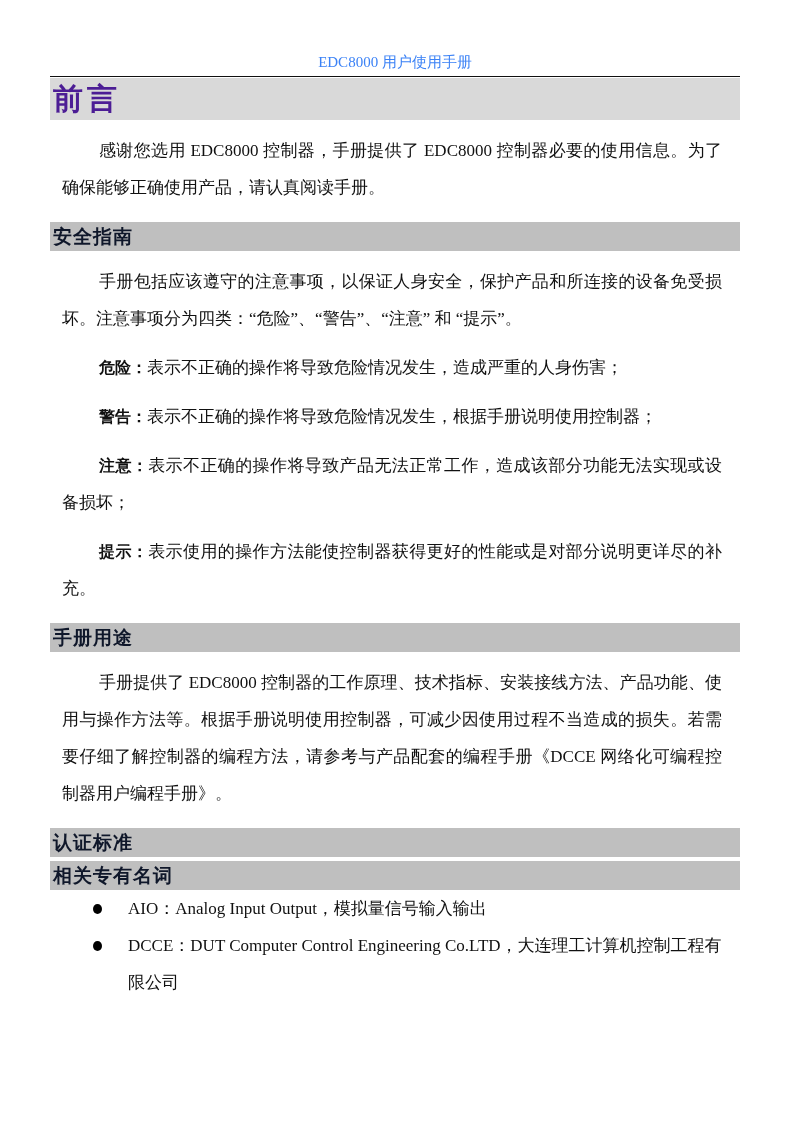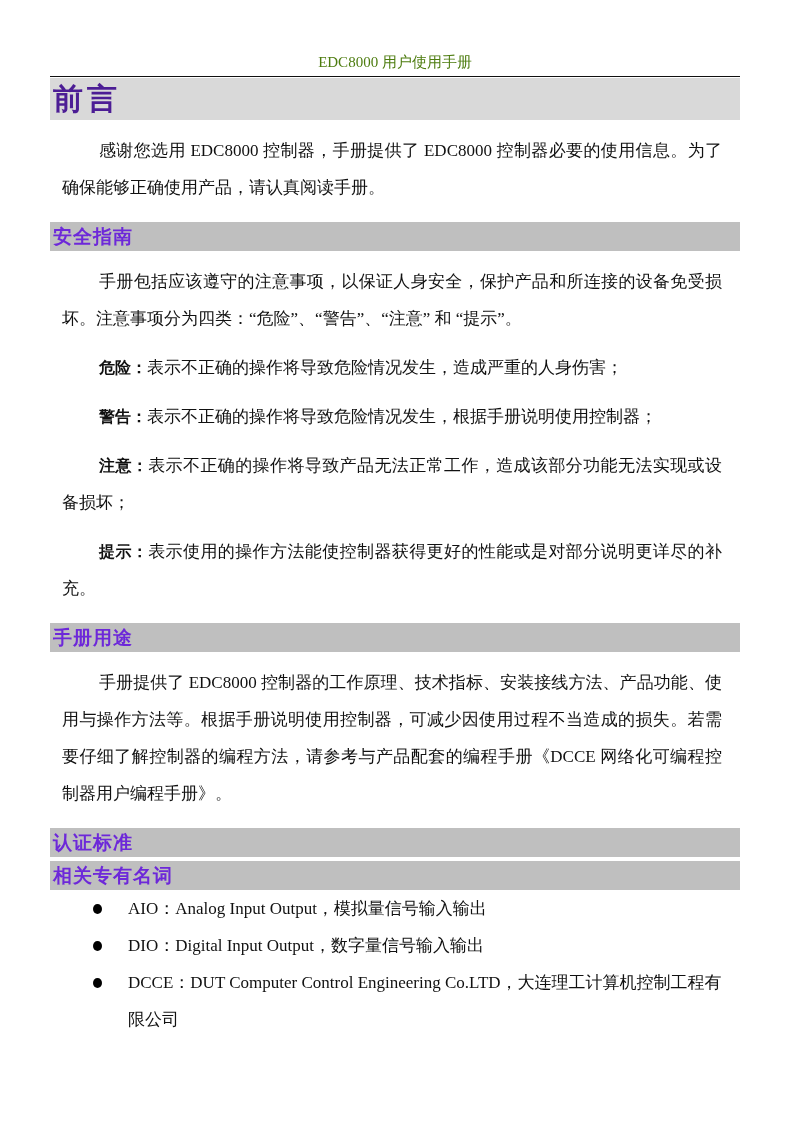--- a/index.html
+++ b/index.html
@@ -3,36 +3,36 @@
   <meta charset="utf-8">
   <style>
     html, body { margin: 0; padding: 0; background: #ffffff; }
     body {
       width: 791px; height: 1122px; position: relative; overflow: hidden;
       font-family: "Liberation Serif", "DejaVu Serif", serif;
       color: #111111;
     }
     .page-header {
       position: absolute; left: 50px; top: 52px; width: 690px;
-      text-align: center; font-size: 15px; line-height: 20px; color: #4d7c0f;
+      text-align: center; font-size: 15px; line-height: 20px; color: #3b82f6;
     }
     .header-rule {
       position: absolute; left: 50px; top: 76px; width: 690px; height: 0;
       border-top: 1.5px solid #111;
     }
     .content { position: absolute; left: 50px; top: 78px; width: 690px; }
     .h1-bar {
       background: #d9d9d9; height: 42px; display: flex; align-items: center;
       padding-left: 3px; font-family: "DejaVu Sans", sans-serif;
       font-weight: bold; font-size: 30px; letter-spacing: 4px; color: #4c1d95;
     }
     .h2-bar {
       background: #bfbfbf; height: 29px; display: flex; align-items: center;
       padding-left: 3px; font-family: "DejaVu Sans", sans-serif;
-      font-weight: bold; font-size: 19px; letter-spacing: 1px; color: #6d28d9;
+      font-weight: bold; font-size: 19px; letter-spacing: 1px; color: #0f172a;
     }
     p.para {
       margin: 12px; font-size: 17px; line-height: 37px; text-indent: 37px;
       text-align: justify; padding-right: 6px;
     }
     p.para .bold { font-family: "DejaVu Sans", sans-serif; font-weight: bold; font-size: 16px; }
     ul.bullets { list-style: none; margin: 0; padding: 0; }
     ul.bullets li {
       position: relative; padding-left: 78px; font-size: 17px; line-height: 37px;
       padding-right: 6px;
@@ -79,18 +79,17 @@
   <section>
     <div class="h2-bar">认证标准</div>
   </section>
 
   <div class="gap-s"></div>
 
   <section>
     <div class="h2-bar">相关专有名词</div>
     <ul class="bullets">
       <li><span class="dot"></span><span>AIO：Analog Input Output，模拟量信号输入输出</span></li>
-      <li><span class="dot"></span><span>DIO：Digital Input Output，数字量信号输入输出</span></li>
       <li><span class="dot"></span><span>DCCE：DUT Computer Control Engineering Co.LTD，大连理工计算机控制工程有限公司</span></li>
     </ul>
   </section>
 
 </div>
 
 </body></html>

